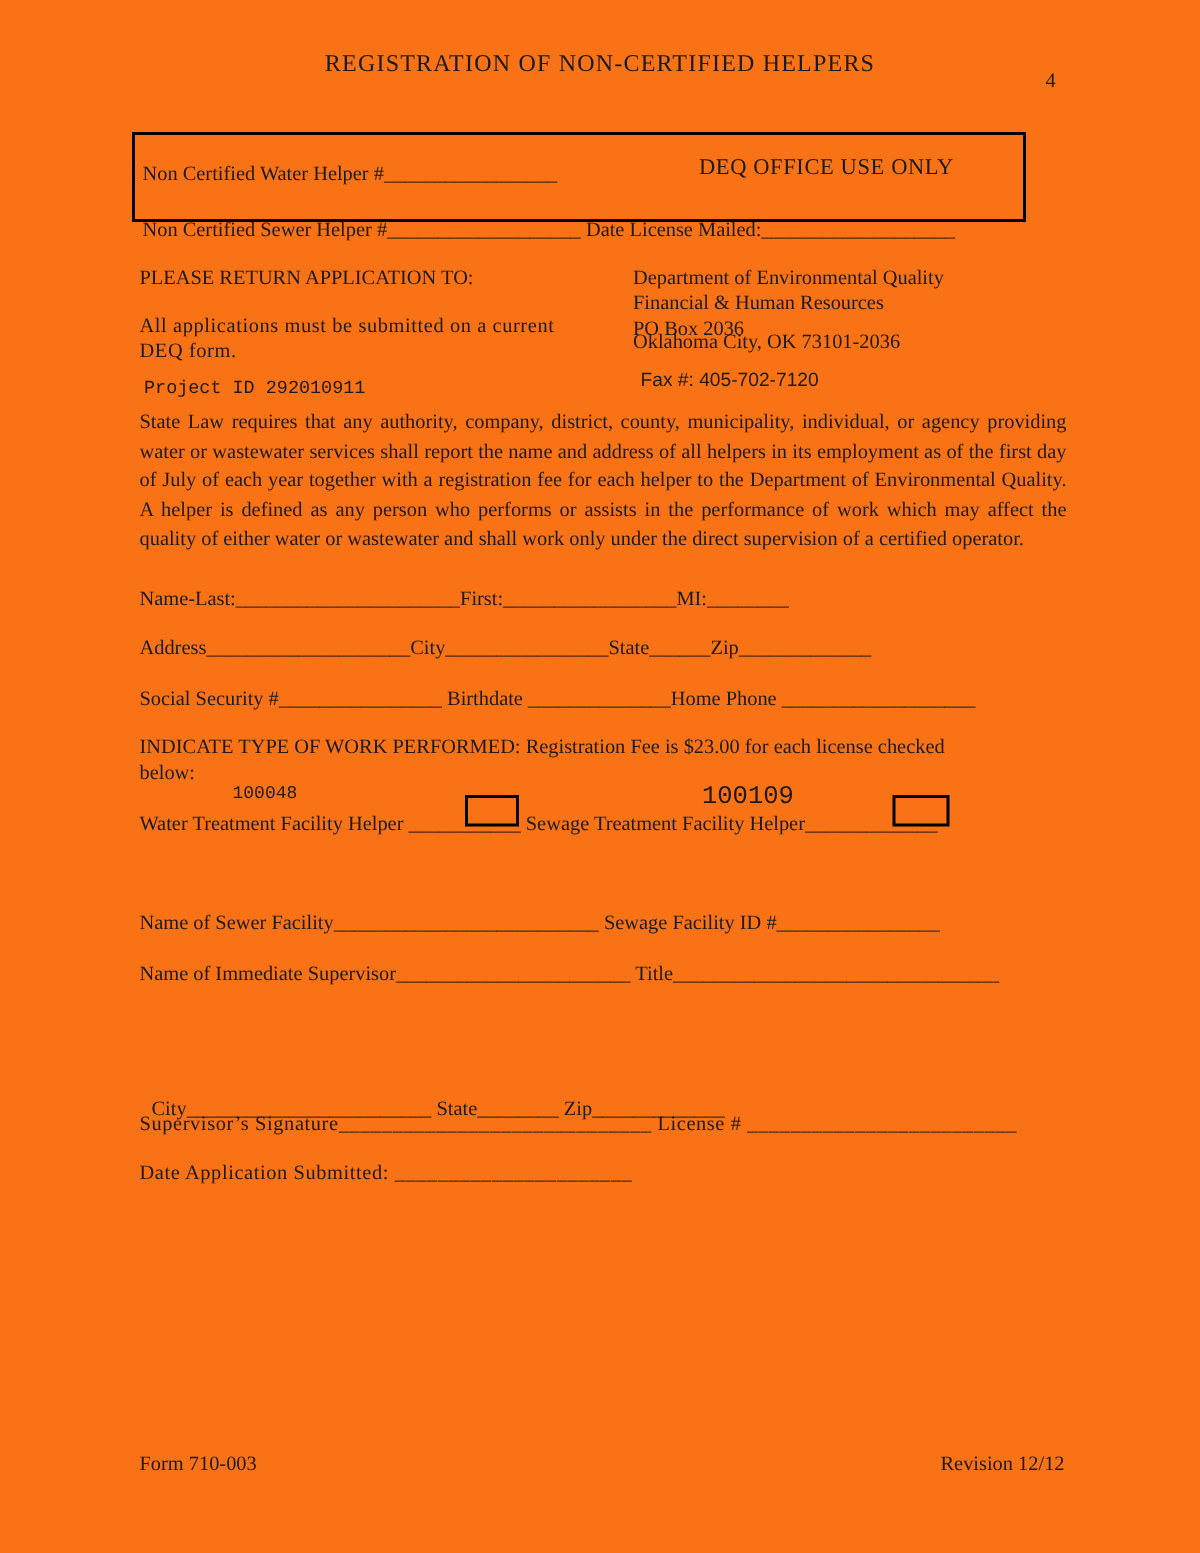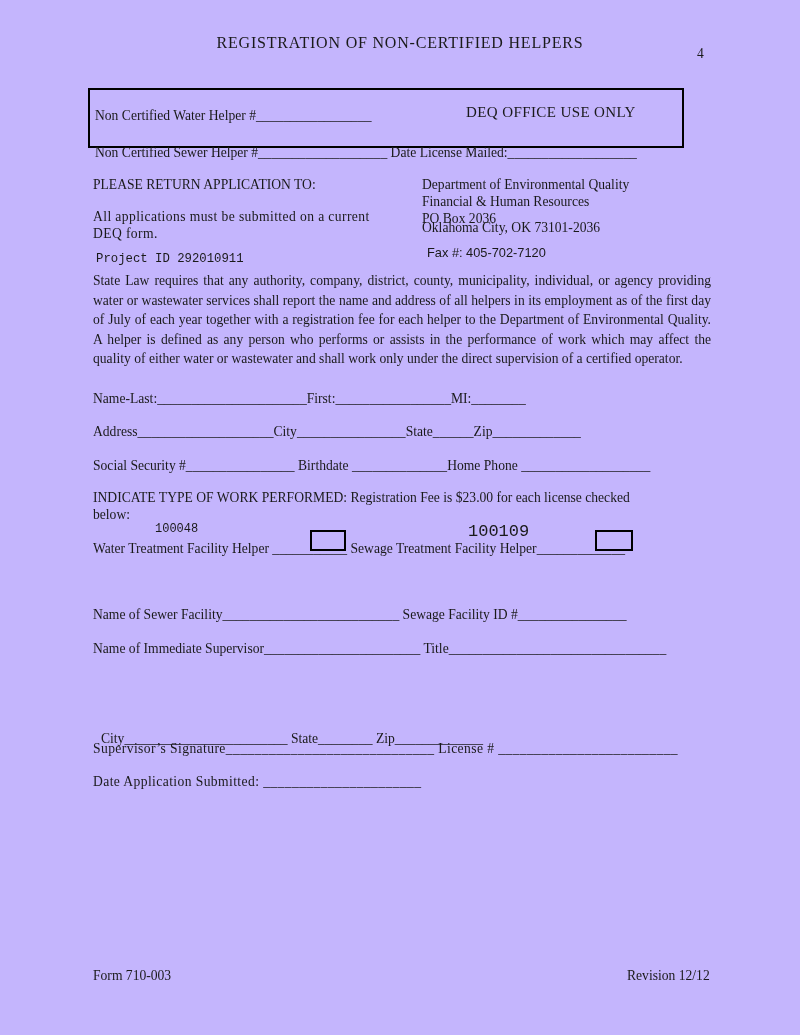--- a/index.html
+++ b/index.html
@@ -1,20 +1,20 @@
 <!DOCTYPE html>
 <html><head>
 <meta charset="utf-8">
 <style>
   * { margin:0; padding:0; box-sizing:border-box; }
   html,body { background:#ffffff; }
   .page {
     position:relative;
     width:800px; height:1035px;
-    background:#c4b5fd;
+    background:#f97316;
     font-family:"Liberation Serif", serif;
     font-size:13.6px;
     color:#1a1a1a;
     overflow:hidden;
   }
   .abs { position:absolute; white-space:nowrap; }
   .t-title { top:34px; left:0; width:800px; text-align:center; font-size:16px; letter-spacing:0.8px; }
   .t-pagenum { top:46px; left:697px; }
 
   .office-box { position:absolute; top:88px; left:88px; width:596px; height:60px; border:2px solid #000; }

